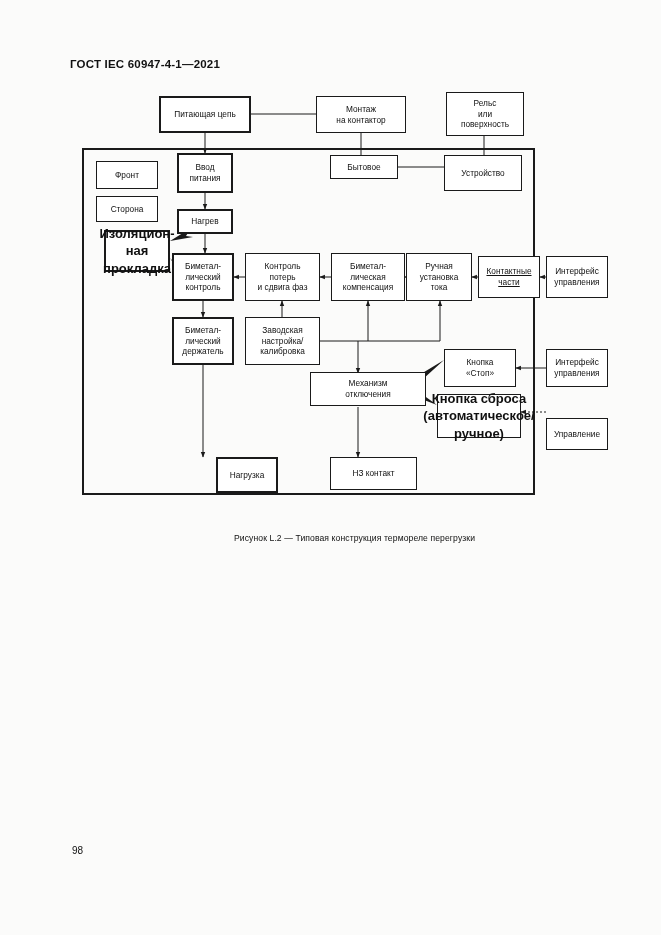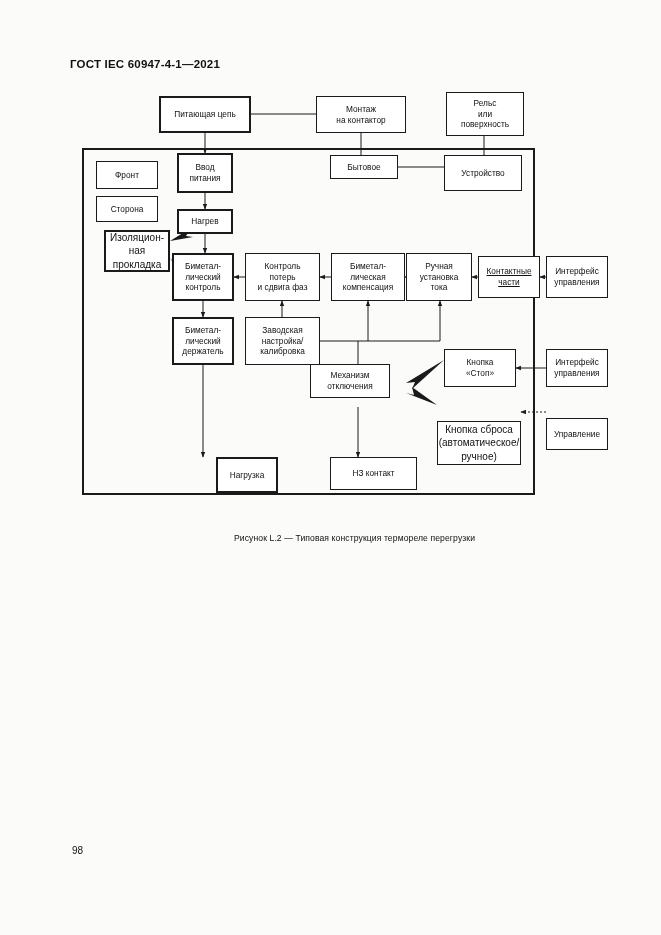--- a/index.html
+++ b/index.html
@@ -71,21 +71,22 @@
     font-size: 8.3px;
     line-height: 1.32;
     padding: 1px 2px;
     white-space: pre-line;
     z-index: 3;
   }
   .box.thick {
     border-width: 2px;
   }
   .box.small {
-    font-size: 10px;
+    font-size: 13px;
+    font-weight: bold;
   }
   .frame {
     position: absolute;
     box-sizing: border-box;
     border: 2px solid #1a1a1a;
     background: transparent;
     z-index: 1;
   }
 </style>
 </head>
@@ -220,24 +221,24 @@
     <div class="box" style="left:245px; top:317px; width:75px; height:48px;">Заводская
 настройка/
 калибровка</div>
 
     <div class="box" style="left:444px; top:349px; width:72px; height:38px;">Кнопка
 «Стоп»</div>
 
     <div class="box" style="left:546px; top:349px; width:62px; height:38px;">Интерфейс
 управления</div>
 
-    <div class="box" style="left:310px; top:364px; width:80px; height:34px;">Механизм
+    <div class="box" style="left:310px; top:372px; width:116px; height:34px;">Механизм
 отключения</div>
 
-    <div class="box small" style="left:437px; top:394px; width:84px; height:44px;margin-top:27px;">Кнопка сброса
+    <div class="box small" style="left:437px; top:394px; width:84px; height:44px;">Кнопка сброса
 (автоматическое/
 ручное)</div>
 
     <div class="box" style="left:546px; top:396px; width:62px; height:32px;margin-top:22px;">Управление</div>
 
     <div class="box thick" style="left:168px; top:457px; width:62px; height:36px;margin-left:48px;">Нагрузка</div>
 
     <div class="box" style="left:330px; top:457px; width:87px; height:33px;">НЗ контакт</div>
 
   </div>

